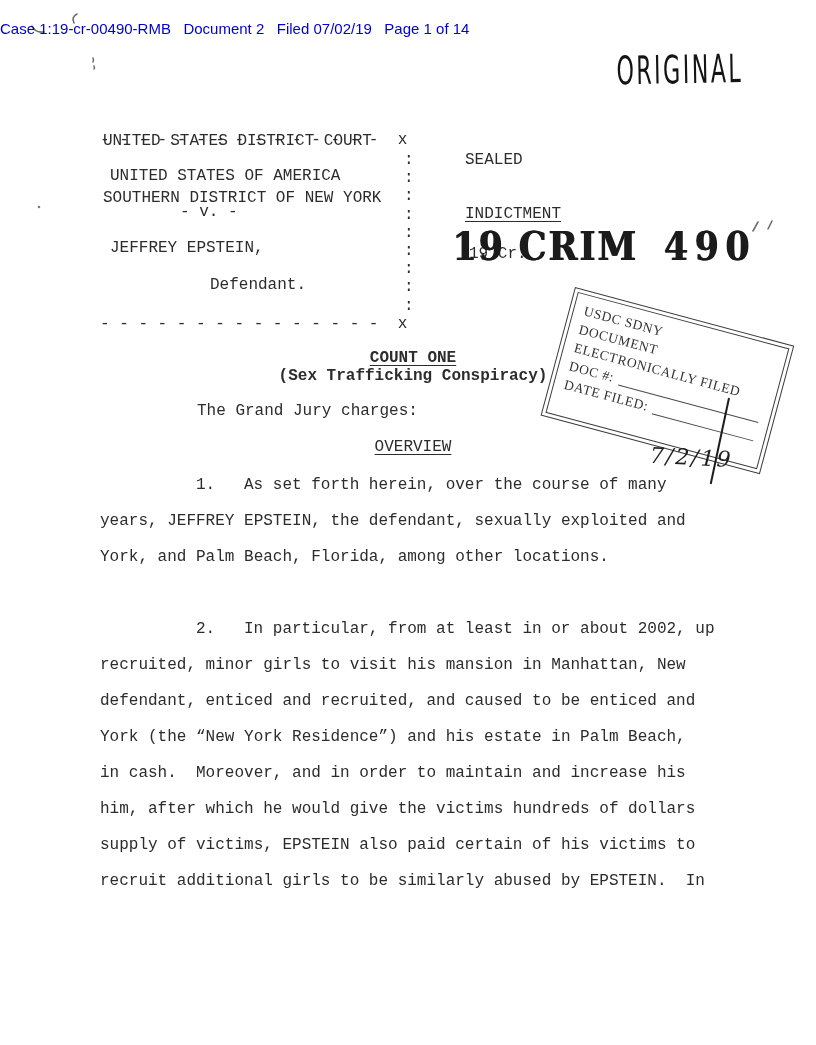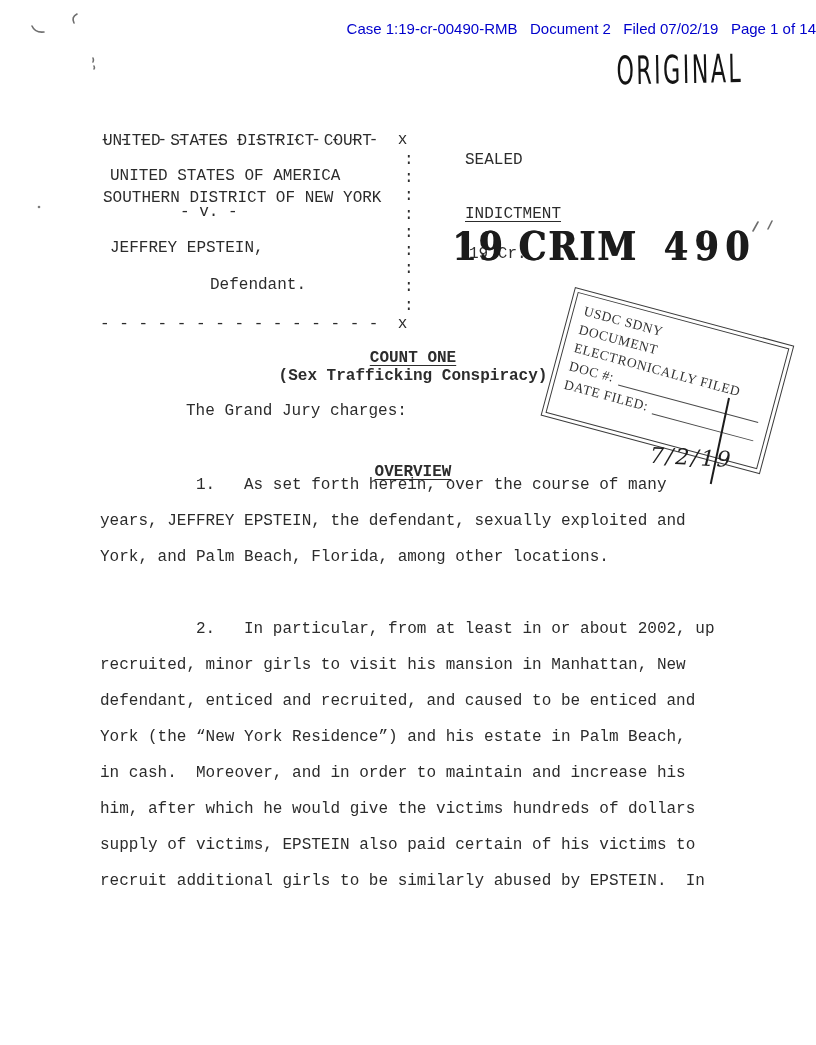--- a/index.html
+++ b/index.html
@@ -8,21 +8,21 @@
   .page {
     position:relative; width:816px; height:1045px; margin:0 auto;
     background:#ffffff; overflow:hidden;
     font-family:"Liberation Mono", monospace;
     color:var(--ink, #2c2c2c);
   }
   .mono { font-family:"Liberation Mono", monospace; font-size:16px; white-space:pre; }
   .abs { position:absolute; }
 
   .case-header {
-    position:absolute; top:20px; left:0; right:0; text-align:right;
+    position:absolute; top:20px; left:0; right:0; text-align:left;
     font-family:"Liberation Sans", sans-serif; font-size:15px;
     color:var(--header-blue, #0000cc); white-space:pre;
   }
 
   .original {
     position:absolute; top:48px; left:616px;
     font-family:"DejaVu Sans", sans-serif; font-size:27px; letter-spacing:3px;
     color:#141414; transform:rotate(-1deg) scale(0.82,1.45); transform-origin:top left;
   }
 
@@ -68,22 +68,22 @@
     color:#1f1f1f; transform:rotate(-12deg); letter-spacing:2px;
   }
   .pen-stroke {
     top:398px; left:728px; width:2px; height:88px; background:#1c1c1c;
     transform:rotate(12deg); transform-origin:top center;
   }
 
   .center-col { left:100px; width:626px; text-align:center; }
   .count-title { top:349px; font-weight:bold; text-decoration:underline; text-underline-offset:3px; }
   .count-sub { top:367px; font-weight:bold; }
-  .charges { top:402px; left:186px; }
-  .overview { top:438px; font-weight:bold; text-decoration:underline; text-underline-offset:3px;margin-top:25px; }
+  .charges { top:402px; left:197px; }
+  .overview { top:438px; font-weight:normal; text-decoration:underline; text-underline-offset:3px; }
 
   .para { left:100px; width:660px; }
   .para1 { top:467px; }
   .para2 { top:611px; }
   .body-line { font-family:"Liberation Mono", monospace; font-size:16px; line-height:36px; white-space:pre; }
   .body-line.first { padding-left:96px; }
 
   .marks { position:absolute; top:0; left:0; pointer-events:none; }
 </style>
 </head>

